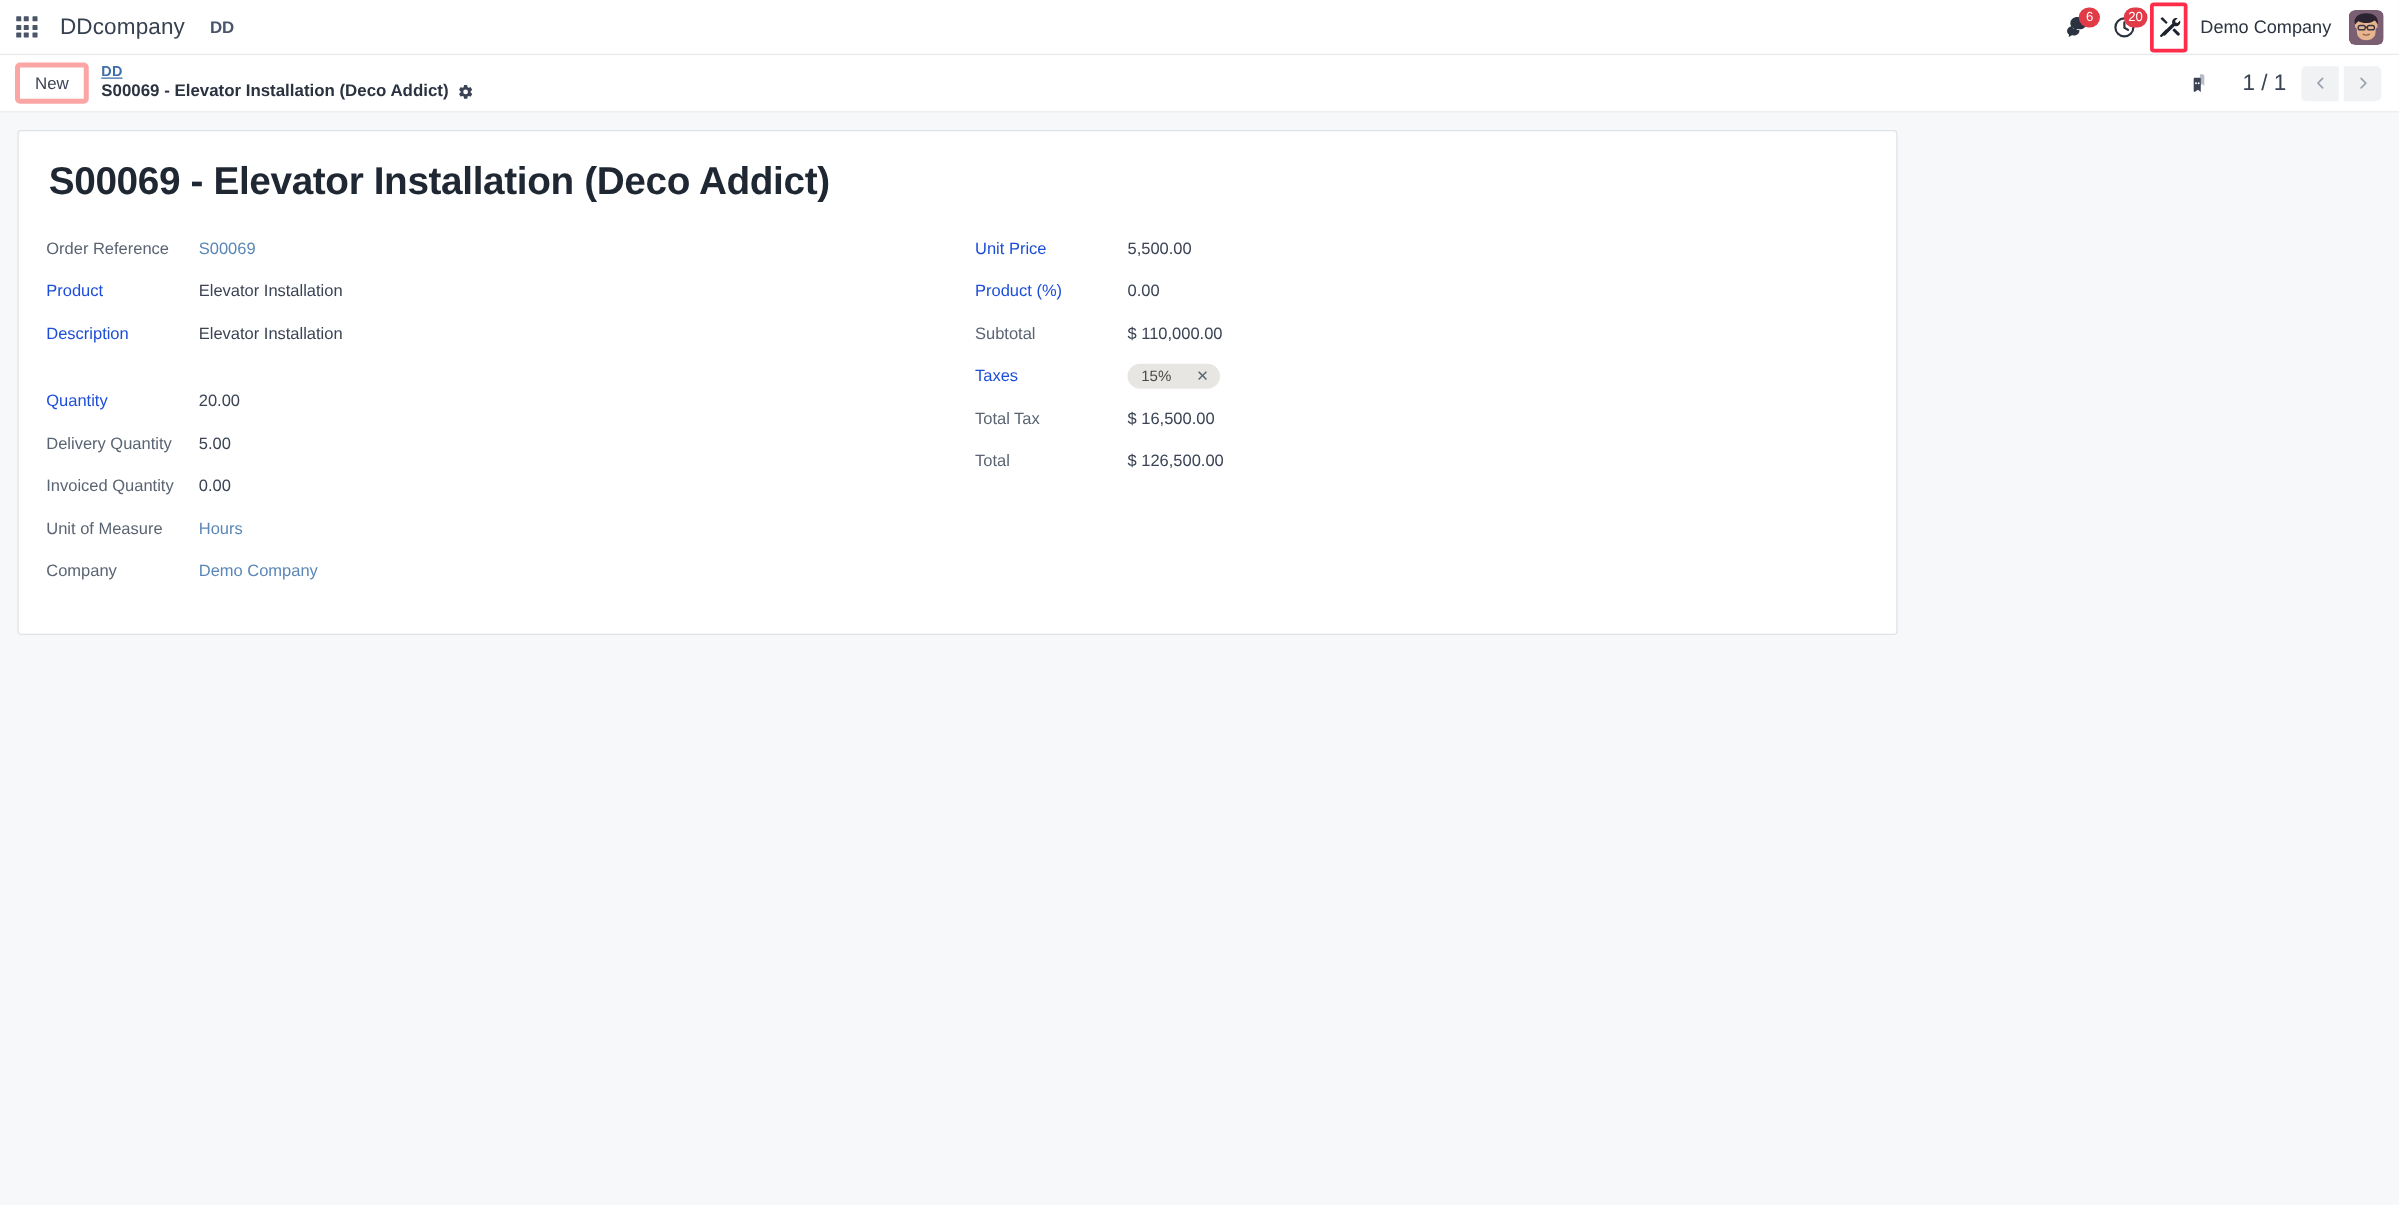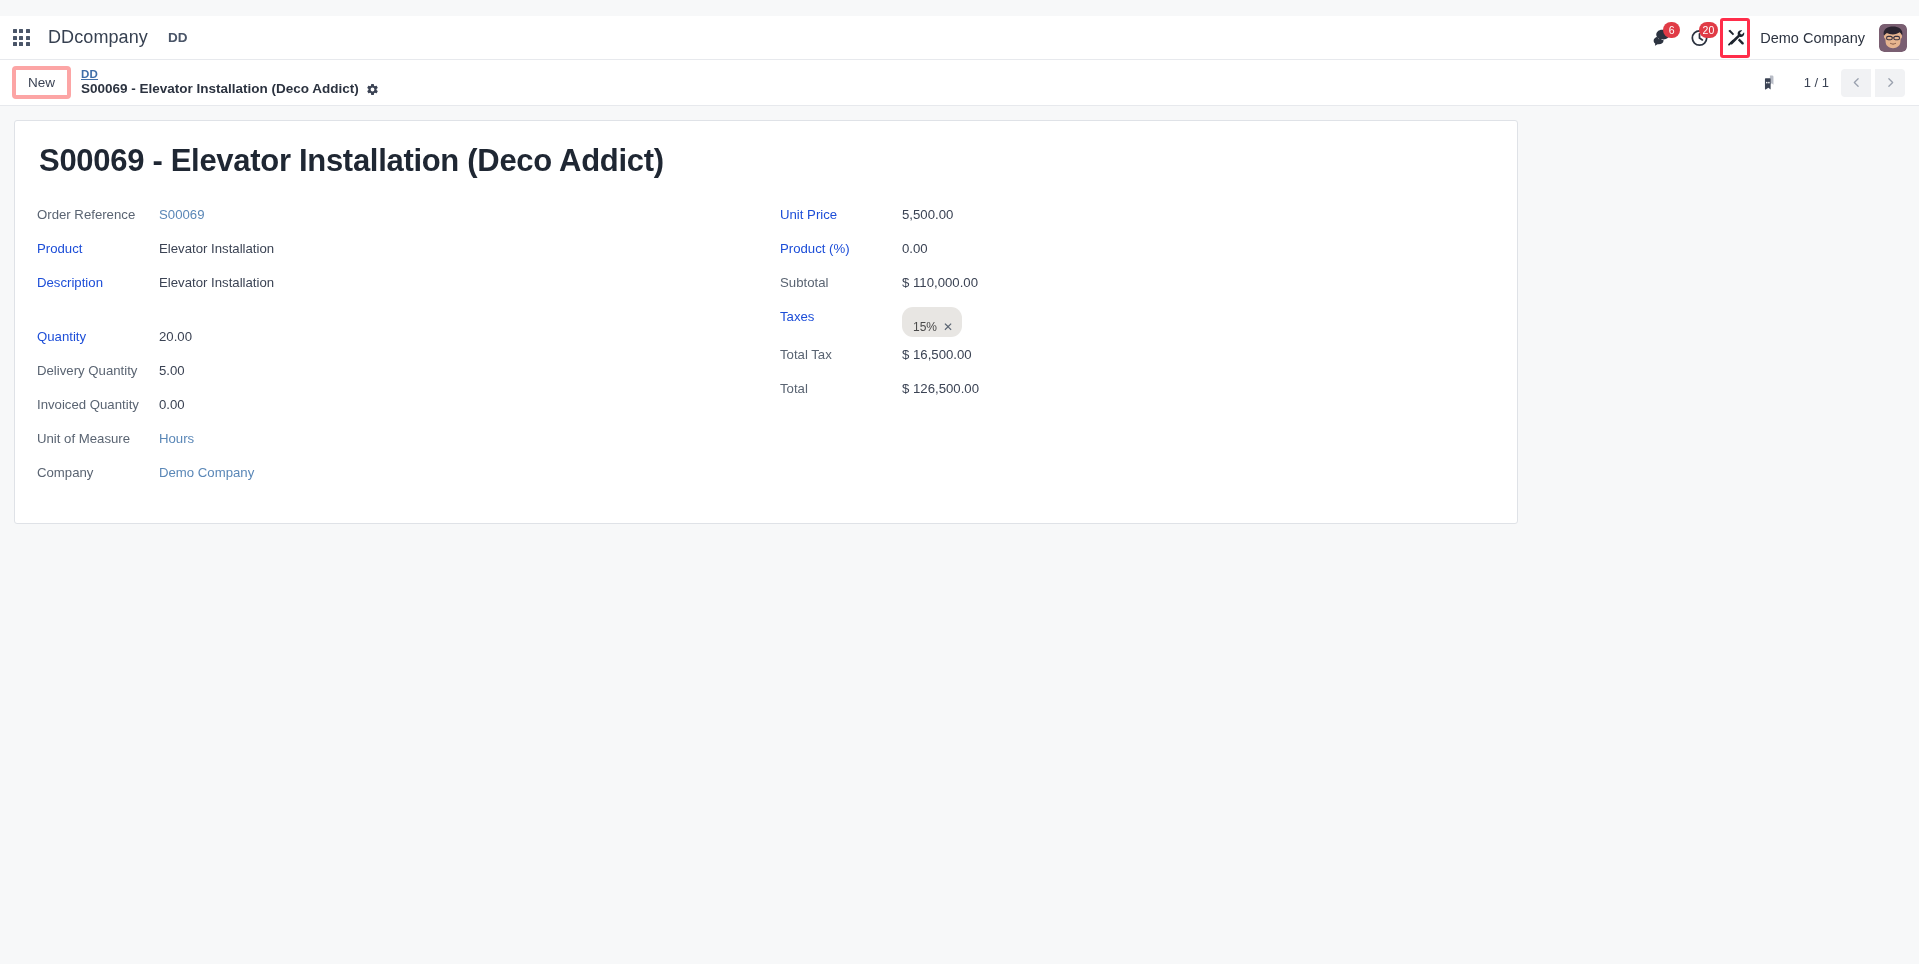--- a/index.html
+++ b/index.html
@@ -14,21 +14,20 @@
 
   
   .navbar {
     height: 44px;
     background: #ffffff;
     display: flex;
     align-items: center;
     padding: 0 10px 0 8px;
     border-bottom: 1px solid #e7e9ed;
     position: relative;
-    margin-top: 16px;
   }
   .apps-grid {
     width: 26px; height: 26px;
     display: grid;
     grid-template-columns: repeat(3, 4px);
     grid-template-rows: repeat(3, 4px);
     gap: 2.5px;
     justify-content: center;
     align-content: center;
     cursor: pointer;
@@ -139,21 +138,21 @@
     align-items: center;
     gap: 2px;
   }
   .cp-icon-btn {
     width: 30px; height: 30px;
     display: flex; align-items: center; justify-content: center;
     cursor: pointer; color: #3b4354;
     margin-right: 14px;
   }
   .pager-count {
-    font-size: 13px;
+    font-size: 18px;
     color: #3b4354;
     padding: 0 10px 0 4px;
     white-space: nowrap;
   }
   .pager-btn {
     width: 30px; height: 28px;
     background: #f1f2f4;
     border: none;
     display: flex; align-items: center; justify-content: center;
     color: #9aa1ae;
@@ -202,24 +201,24 @@
   .field-value {
     font-size: 13.2px;
     color: #3b4354;
     padding-top: 2px;
   }
   .field-value.link { color: #5a87b7; cursor: pointer; }
   .field-row.spacer { min-height: 20px; padding: 0; }
   .tag-pill {
     display: inline-flex;
     align-items: center;
-    gap: 6px;
+    gap: 20px;
     background: #e8e6e3;
     border-radius: 11px;
-    padding: 13px 9px 3px 11px;
+    padding: 3px 9px 3px 11px;
     font-size: 12px;
     color: #4a4a4a;
     cursor: pointer;
   }
   .tag-x { color: #5a6472; font-size: 12px; line-height: 1; cursor: pointer; }
 </style>
 </head>
 <body>
 
 <div class="navbar">

